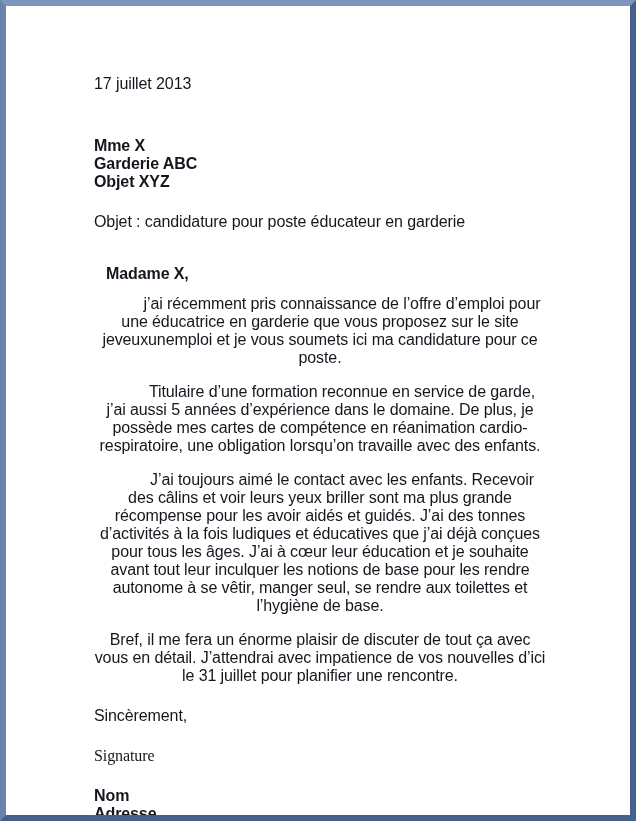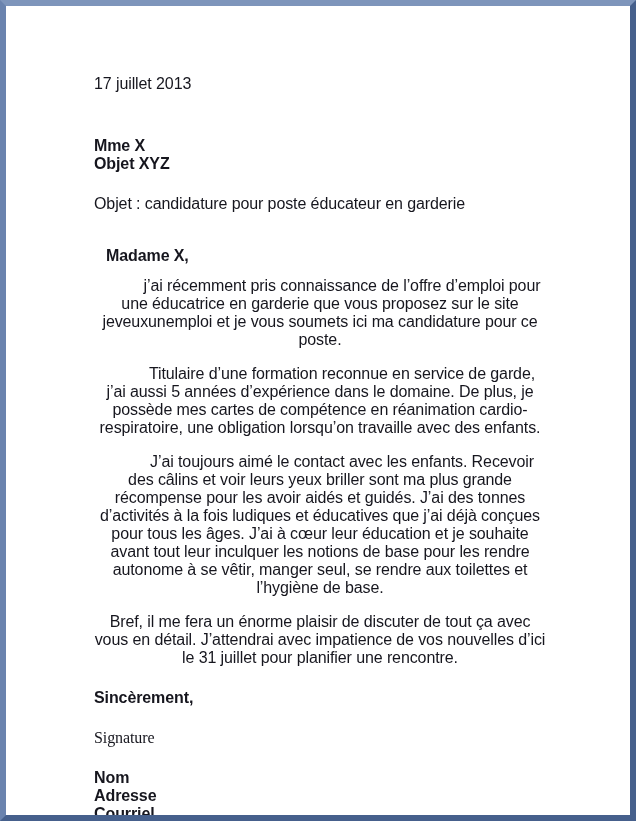--- a/index.html
+++ b/index.html
@@ -67,21 +67,20 @@
     margin: 0;
     text-align: center;
   }
 
   .para.indented {
     text-indent: 44px;
   }
 
   .closing {
     margin: 0;
-    font-weight: bold;
   }
 
   .signature-word {
     margin: 0;
     font-family: Liberation Serif, serif;
   }
 </style>
 </head>
 <body>
 
@@ -89,20 +88,21 @@
   <div class="page-sheet">
 
     <div class="letter-body">
 
       <p class="line-date">17 juillet 2013</p>
 
       <div class="spacer-lg"></div>
 
       <div class="recipient-block">
         <p>Mme X</p>
+        <p>Garderie ABC</p>
         <p>Objet XYZ</p>
       </div>
 
       <div class="spacer-md"></div>
 
       <p class="subject-line">Objet : candidature pour poste éducateur en garderie</p>
 
       <div class="spacer-md"></div>
 
       <p class="salutation">Madame X,</p>

